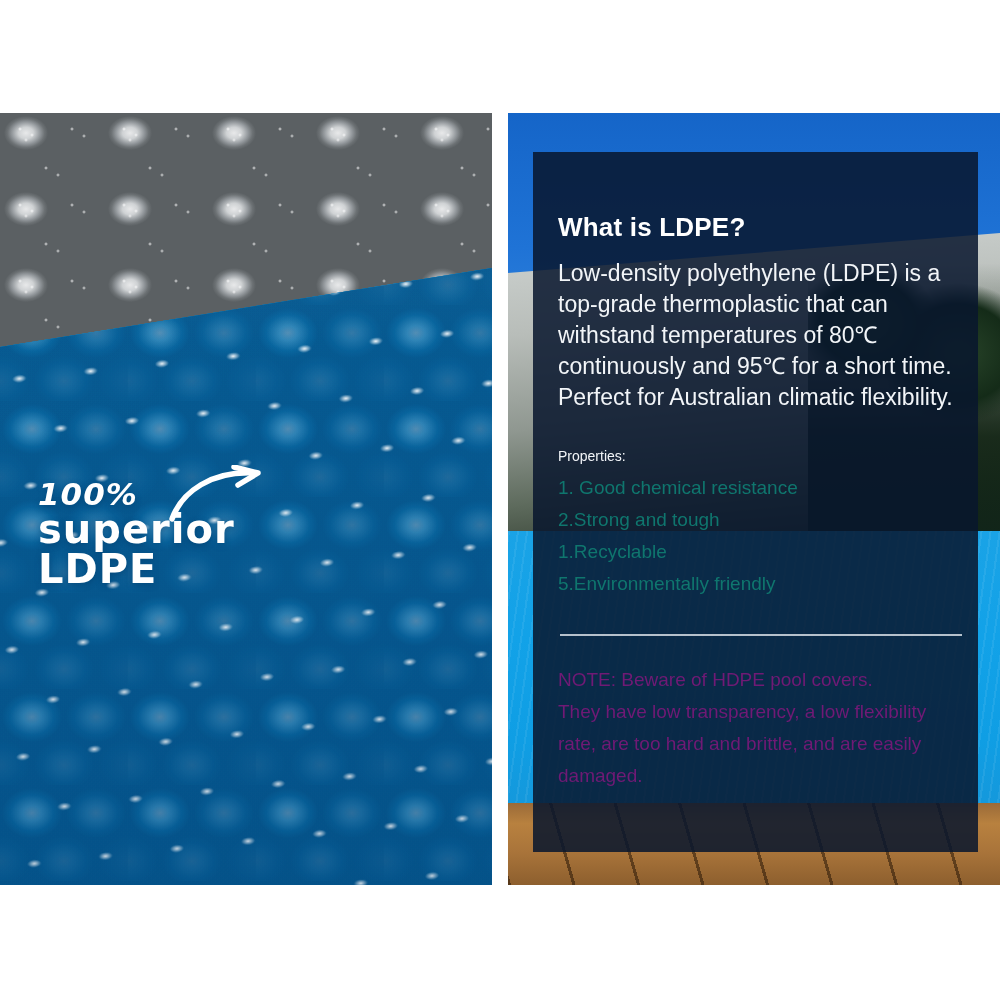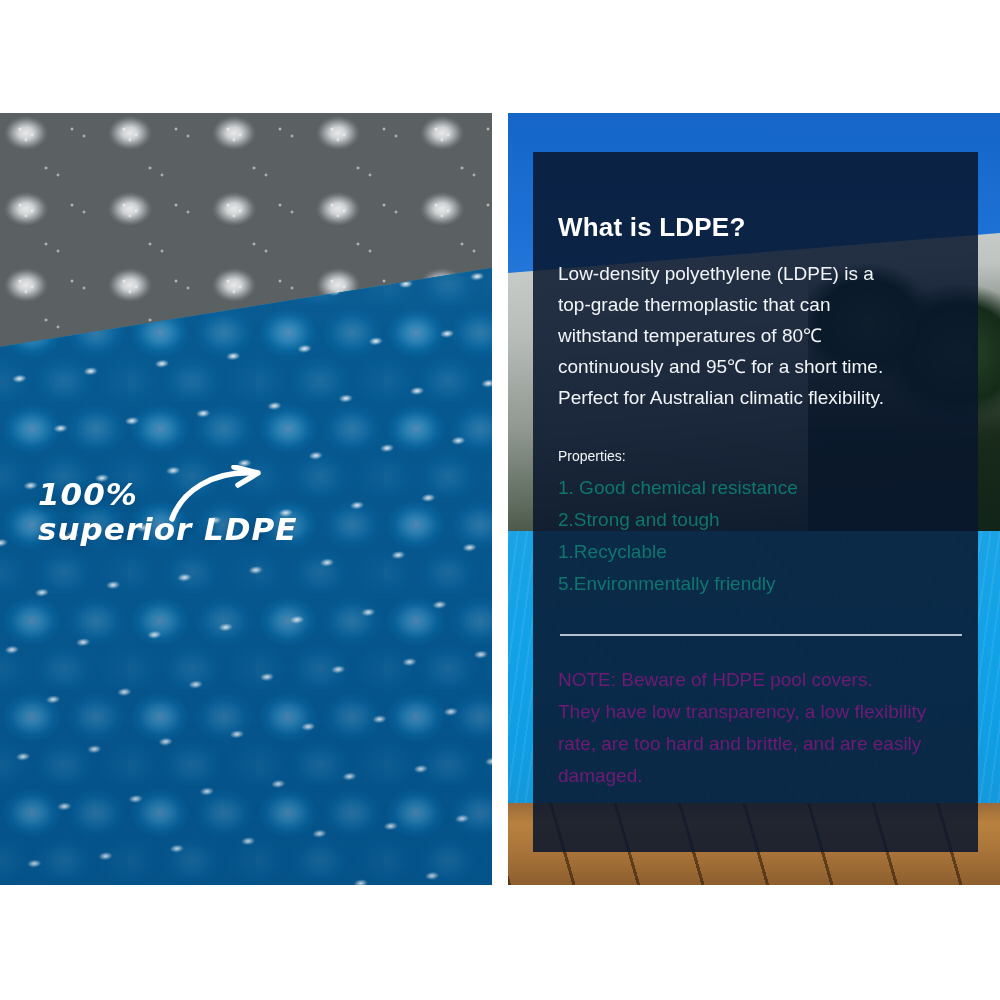--- a/index.html
+++ b/index.html
@@ -75,22 +75,22 @@
   #handwriting{
     position:absolute;left:38px;top:364px;width:330px;height:92px;
     color:#ffffff;
   }
   .hw-line1{
     font-family:"DejaVu Sans",sans-serif;font-size:31px;font-weight:700;
     font-style:italic;letter-spacing:1px;line-height:34px;
     text-shadow:0 2px 6px rgba(0,50,95,.45);
   }
   .hw-line2{
-    font-family:"DejaVu Sans",sans-serif;font-size:31px;font-weight:700;
-    font-style:italic;letter-spacing:1px;line-height:40px;margin-top:-2px;
+    font-family:"DejaVu Sans",sans-serif;font-size:40px;font-weight:700;
+    letter-spacing:1px;line-height:40px;margin-top:-2px;
     text-shadow:0 2px 6px rgba(0,50,95,.45);
   }
   .hw-arrow{position:absolute;left:130px;top:-12px;width:100px;height:58px;}
 
   
   #right-panel{
     position:absolute;left:508px;top:113px;width:492px;height:772px;overflow:hidden;
   }
   
   .photo-sky{position:absolute;left:0;top:0;width:492px;height:300px;
@@ -118,21 +118,21 @@
     position:absolute;left:25px;top:39px;width:445px;height:700px;
     background:rgba(8,22,45,.86);
   }
   #info-card .card-inner{padding:60px 28px 0 25px;}
 
   .card-title{
     font-size:26px;font-weight:700;color:#ffffff;margin:0 0 16px 0;
     letter-spacing:.2px;line-height:30px;
   }
   .card-para{
-    font-size:19px;color:#f2f5f8;line-height:31px;margin:0;
+    font-size:23px;color:#f2f5f8;line-height:31px;margin:0;
   }
   .card-para .para-line{display:block;white-space:nowrap;}
 
   .props-head{font-size:14px;color:#f2f5f8;line-height:31px;margin:28px 0 0 0;}
   .props-list{list-style:none;margin:0;padding:0;}
   .props-list li{font-size:19px;color:#0f766e;line-height:32px;white-space:nowrap;}
 
   .divider{
     height:2px;background:#c9d2da;margin:34px 4px 0 2px;width:402px;opacity:.9;
   }

